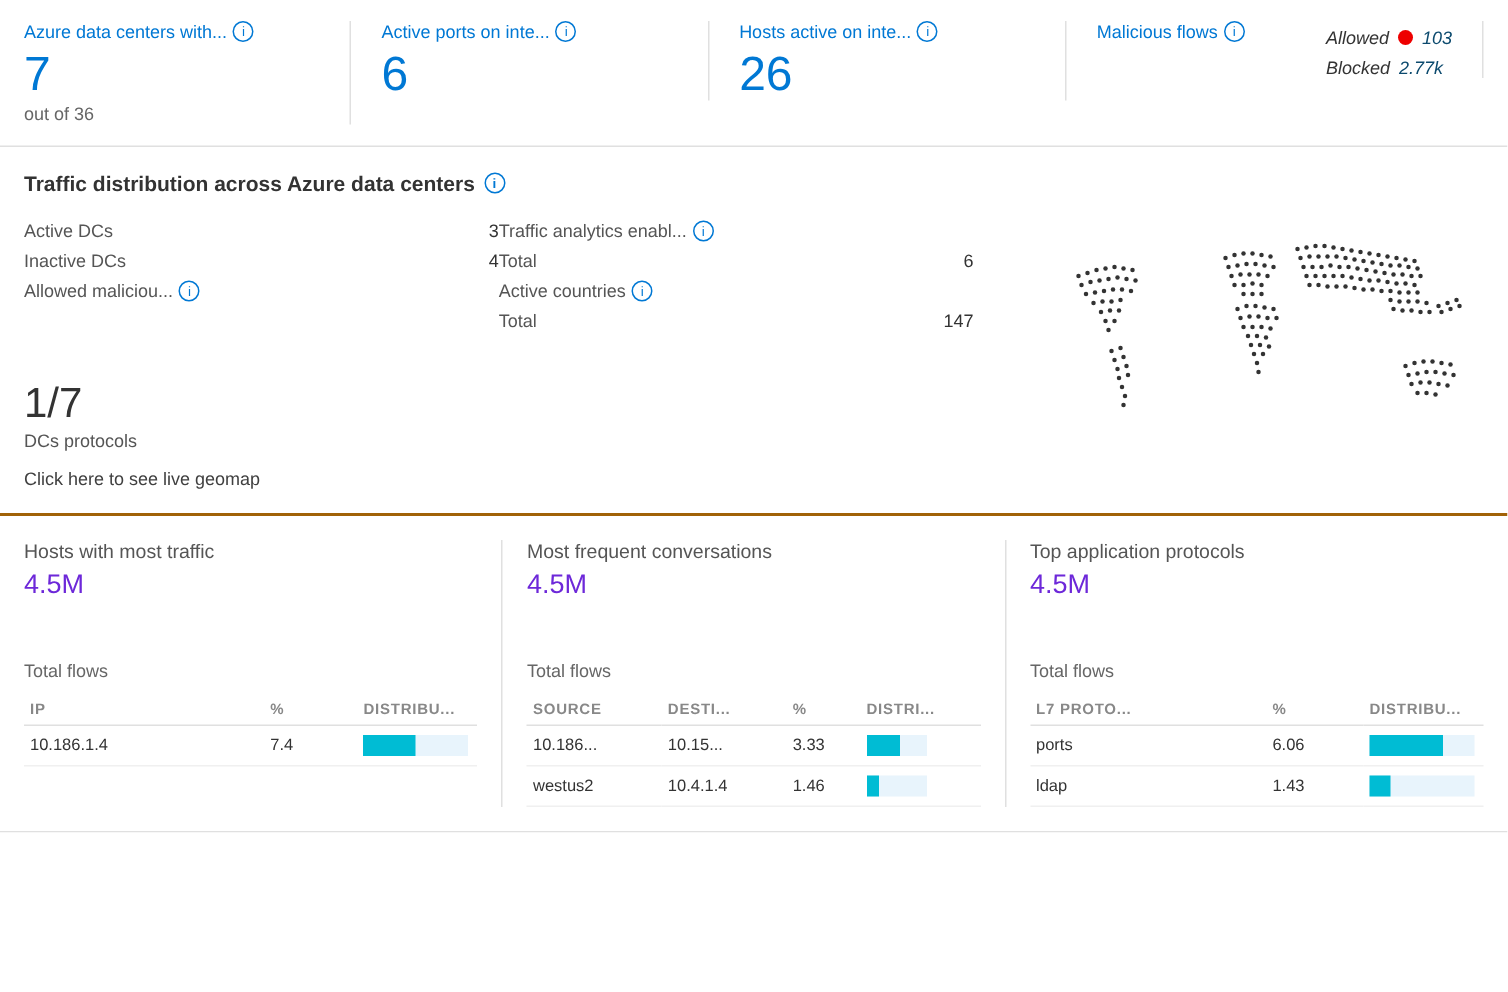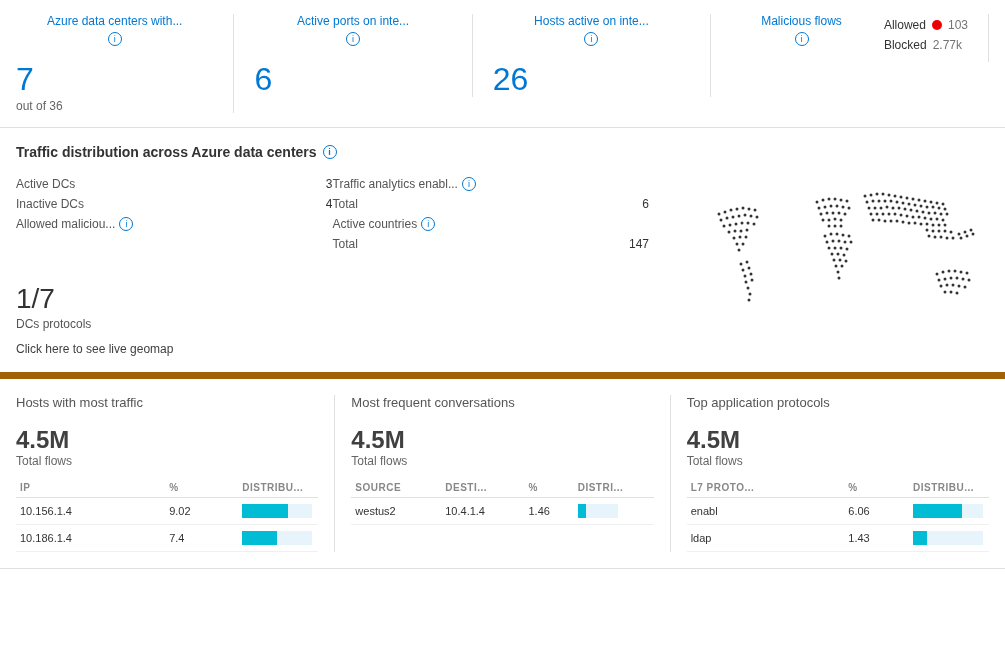--- a/index.html
+++ b/index.html
@@ -16,25 +16,24 @@
     .metric-block {
       flex: 1;
       border-right: 1px solid #e0e0e0;
       padding: 0 20px;
     }
     .metric-block:first-child { padding-left: 0; }
     .metric-block:last-child { border-right: none; }
     .metric-label {
       font-size: 12px;
       color: #0078d4;
-      margin-bottom: 16px;
+      margin-bottom: 4px;
       display: flex;
       align-items: center;
       gap: 4px;
-      flex-direction: column;
     }
     .metric-value {
       font-size: 32px;
       font-weight: 300;
       color: #0078d4;
       line-height: 1.1;
     }
     .metric-sub {
       font-size: 12px;
       color: #666;
@@ -64,41 +63,42 @@
       display: flex;
       gap: 0;
     }
     .malicious-left { flex: 1; }
     .malicious-right {
       display: flex;
       flex-direction: column;
       gap: 6px;
       padding-left: 12px;
       padding-top: 4px;
+      font-style: italic;
     }
     .flow-row {
       display: flex;
       align-items: center;
       gap: 6px;
       font-size: 12px;
     }
     .flow-label { color: #333; }
     .flow-dot {
       width: 10px;
       height: 10px;
       border-radius: 50%;
       background: #e00;
     }
-    .flow-count { color: #737373; font-weight: 500; }
+    .flow-count { color: #0c4a6e; font-weight: 500; }
     .flow-blocked { color: #333; }
 
     
     .section {
       padding: 16px 16px;
-      border-bottom: 7px solid #a16207;
+      border-bottom: 2px solid #a16207;
     }
     .section-title {
       font-size: 14px;
       font-weight: 600;
       color: #333;
       margin-bottom: 14px;
       display: flex;
       align-items: center;
       gap: 6px;
     }
@@ -159,31 +159,32 @@
     .panel {
       flex: 1;
       border-right: 1px solid #e0e0e0;
       padding: 0 16px;
     }
     .panel:first-child { padding-left: 0; }
     .panel:last-child { border-right: none; padding-right: 0; }
     .panel-title {
       font-size: 13px;
       color: #555;
-      margin-bottom: 16px;
+      margin-bottom: 4px;
     }
     .panel-big-value {
-      font-size: 24px;
-      font-weight: 700;
-      color: #404040;
+      font-size: 18px;
+      font-weight: 400;
+      color: #6d28d9;
     }
     .panel-sub {
       font-size: 12px;
       color: #666;
       margin-bottom: 10px;
+      margin-top: 40px;
     }
     .panel-table {
       width: 100%;
       border-collapse: collapse;
       font-size: 11px;
     }
     .panel-table th {
       text-align: left;
       color: #888;
       font-weight: 600;
@@ -554,29 +555,20 @@
     <div class="panel-sub">Total flows</div>
     <table class="panel-table">
       <thead>
         <tr>
           <th>IP</th>
           <th>%</th>
           <th>DISTRIBU...</th>
         </tr>
       </thead>
       <tbody id="hosts-tbody">
-      <tr>
-      <td>10.156.1.4</td>
-      <td>9.02</td>
-      <td class="bar-cell">
-        <div class="bar-outer">
-                <div class="bar-inner" style="width:65%;"></div>
-              </div>
-      </td>
-    </tr>
           <tr>
       <td>10.186.1.4</td>
       <td>7.4</td>
       <td class="bar-cell">
         <div class="bar-outer">
                 <div class="bar-inner" style="width:50%;"></div>
               </div>
       </td>
     </tr>
         </tbody>
@@ -590,20 +582,30 @@
     <table class="panel-table">
       <thead>
         <tr>
           <th>SOURCE</th>
           <th>DESTI...</th>
           <th>%</th>
           <th>DISTRI...</th>
         </tr>
       </thead>
       <tbody id="conv-tbody">
+      <tr>
+      <td>10.186...</td>
+      <td>10.15...</td>
+      <td>3.33</td>
+      <td class="bar-cell">
+        <div class="bar-small">
+                <div class="bar-inner-small" style="width:55%;"></div>
+              </div>
+      </td>
+    </tr>
           <tr>
       <td>westus2</td>
       <td>10.4.1.4</td>
       <td>1.46</td>
       <td class="bar-cell">
         <div class="bar-small">
                 <div class="bar-inner-small" style="width:20%;"></div>
               </div>
       </td>
     </tr>
@@ -618,21 +620,21 @@
     <table class="panel-table">
       <thead>
         <tr>
           <th>L7 PROTO...</th>
           <th>%</th>
           <th>DISTRIBU...</th>
         </tr>
       </thead>
       <tbody id="proto-tbody">
       <tr>
-      <td>enabl</td>
+      <td>ports</td>
       <td>6.06</td>
       <td class="bar-cell">
         <div class="bar-outer">
                 <div class="bar-inner" style="width:70%;"></div>
               </div>
       </td>
     </tr>
           <tr>
       <td>ldap</td>
       <td>1.43</td>

